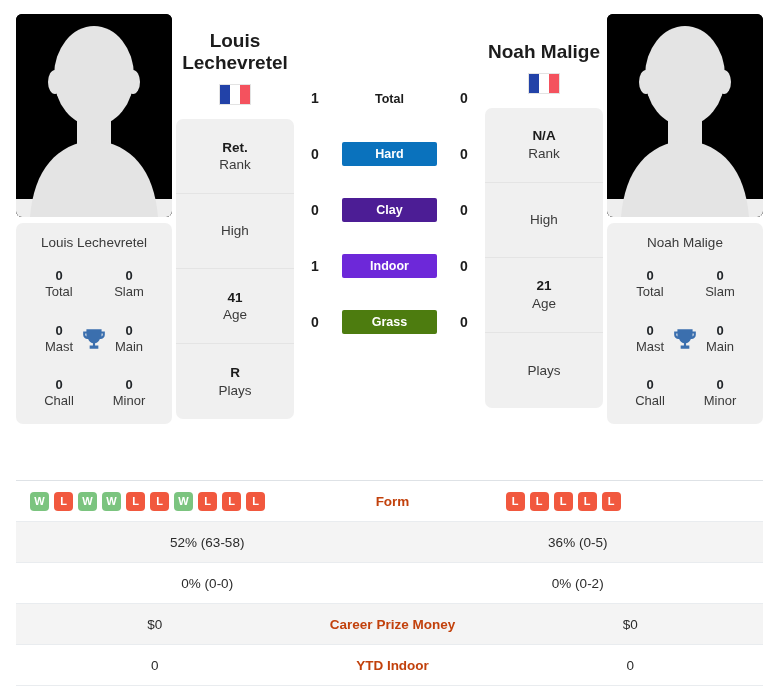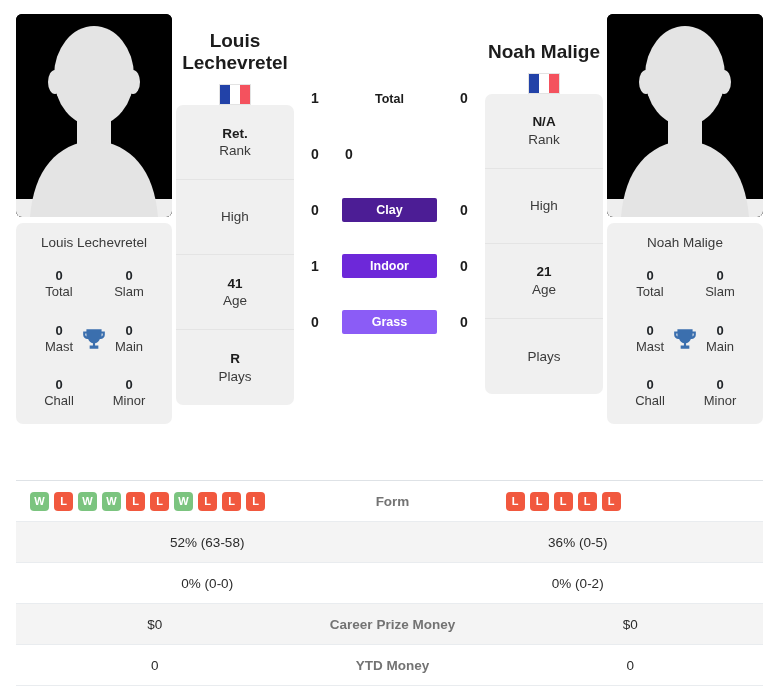--- a/index.html
+++ b/index.html
@@ -94,20 +94,21 @@
   .flag {
     width: 32px;
     height: 21px;
     margin: 10px auto 0 auto;
     display: flex;
     border: 1px solid #e3e3e3;
   }
   .flag i { display: block; flex: 1 1 33.333%; height: 100%; }
 
   .info-box {
+    margin-top: 14px;
     background: #f0f0f0;
     border-radius: 7px;
     overflow: hidden;
   }
   .info-row {
     height: 75px;
     display: flex;
     flex-direction: column;
     align-items: center;
     justify-content: center;
@@ -186,21 +187,21 @@
     font-size: 13.5px;
     color: #2b2b2b;
     min-width: 0;
   }
   .srow .cell-l { padding-left: 6px; }
   .srow .cell-m {
     flex: 0 0 210px;
     text-align: center;
     font-size: 13.5px;
     font-weight: bold;
-    color: #737373;
+    color: #c2410c;
   }
   .form-strip {
     display: flex;
     gap: 5px;
     align-items: center;
   }
   .form-strip.left-form { justify-content: flex-start; padding-left: 8px; }
   .form-strip.right-form { justify-content: flex-start; padding-left: 8px; }
   .badge {
     width: 19px;
@@ -301,40 +302,43 @@
     </div>
 
     <div class="h2h">
       <div class="h2h-row">
         <div class="score">1</div>
         <div class="mid"><span class="plain">Total</span></div>
         <div class="score">0</div>
       </div>
       <div class="h2h-row">
         <div class="score">0</div>
+        <div class="mid">
+            <span class="surface-pill" style="background:#0a72bd">Hard</span>
+          </div>
         <div class="score">0</div>
       </div>
       <div class="h2h-row">
         <div class="score">0</div>
         <div class="mid">
             <span class="surface-pill" style="background:#4c1d95">Clay</span>
           </div>
         <div class="score">0</div>
       </div>
       <div class="h2h-row">
         <div class="score">1</div>
         <div class="mid">
             <span class="surface-pill" style="background:#6d28d9">Indoor</span>
           </div>
         <div class="score">0</div>
       </div>
       <div class="h2h-row">
         <div class="score">0</div>
         <div class="mid">
-            <span class="surface-pill" style="background:#8b5cf6">Grass</span>
+            <span class="surface-pill" style="background:#4d7c0f">Grass</span>
           </div>
         <div class="score">0</div>
       </div>
     </div>
 
     <div class="info-col right-side">
       <div class="pl-name" style="padding-top:27px">Noah Malige</div>
       <div class="flag">
         <i style="background:#2242a8"></i>
           <i style="background:#ffffff"></i>
@@ -451,18 +455,18 @@
     </div>
 
     <div class="srow alt">
       <div class="cell-l">$0</div>
       <div class="cell-m">Career Prize Money</div>
       <div class="cell-r">$0</div>
     </div>
 
     <div class="srow">
       <div class="cell-l">0</div>
-      <div class="cell-m">YTD Money</div>
+      <div class="cell-m">YTD Indoor</div>
       <div class="cell-r">0</div>
     </div>
 
   </div>
 </div>
 
 </body></html>

